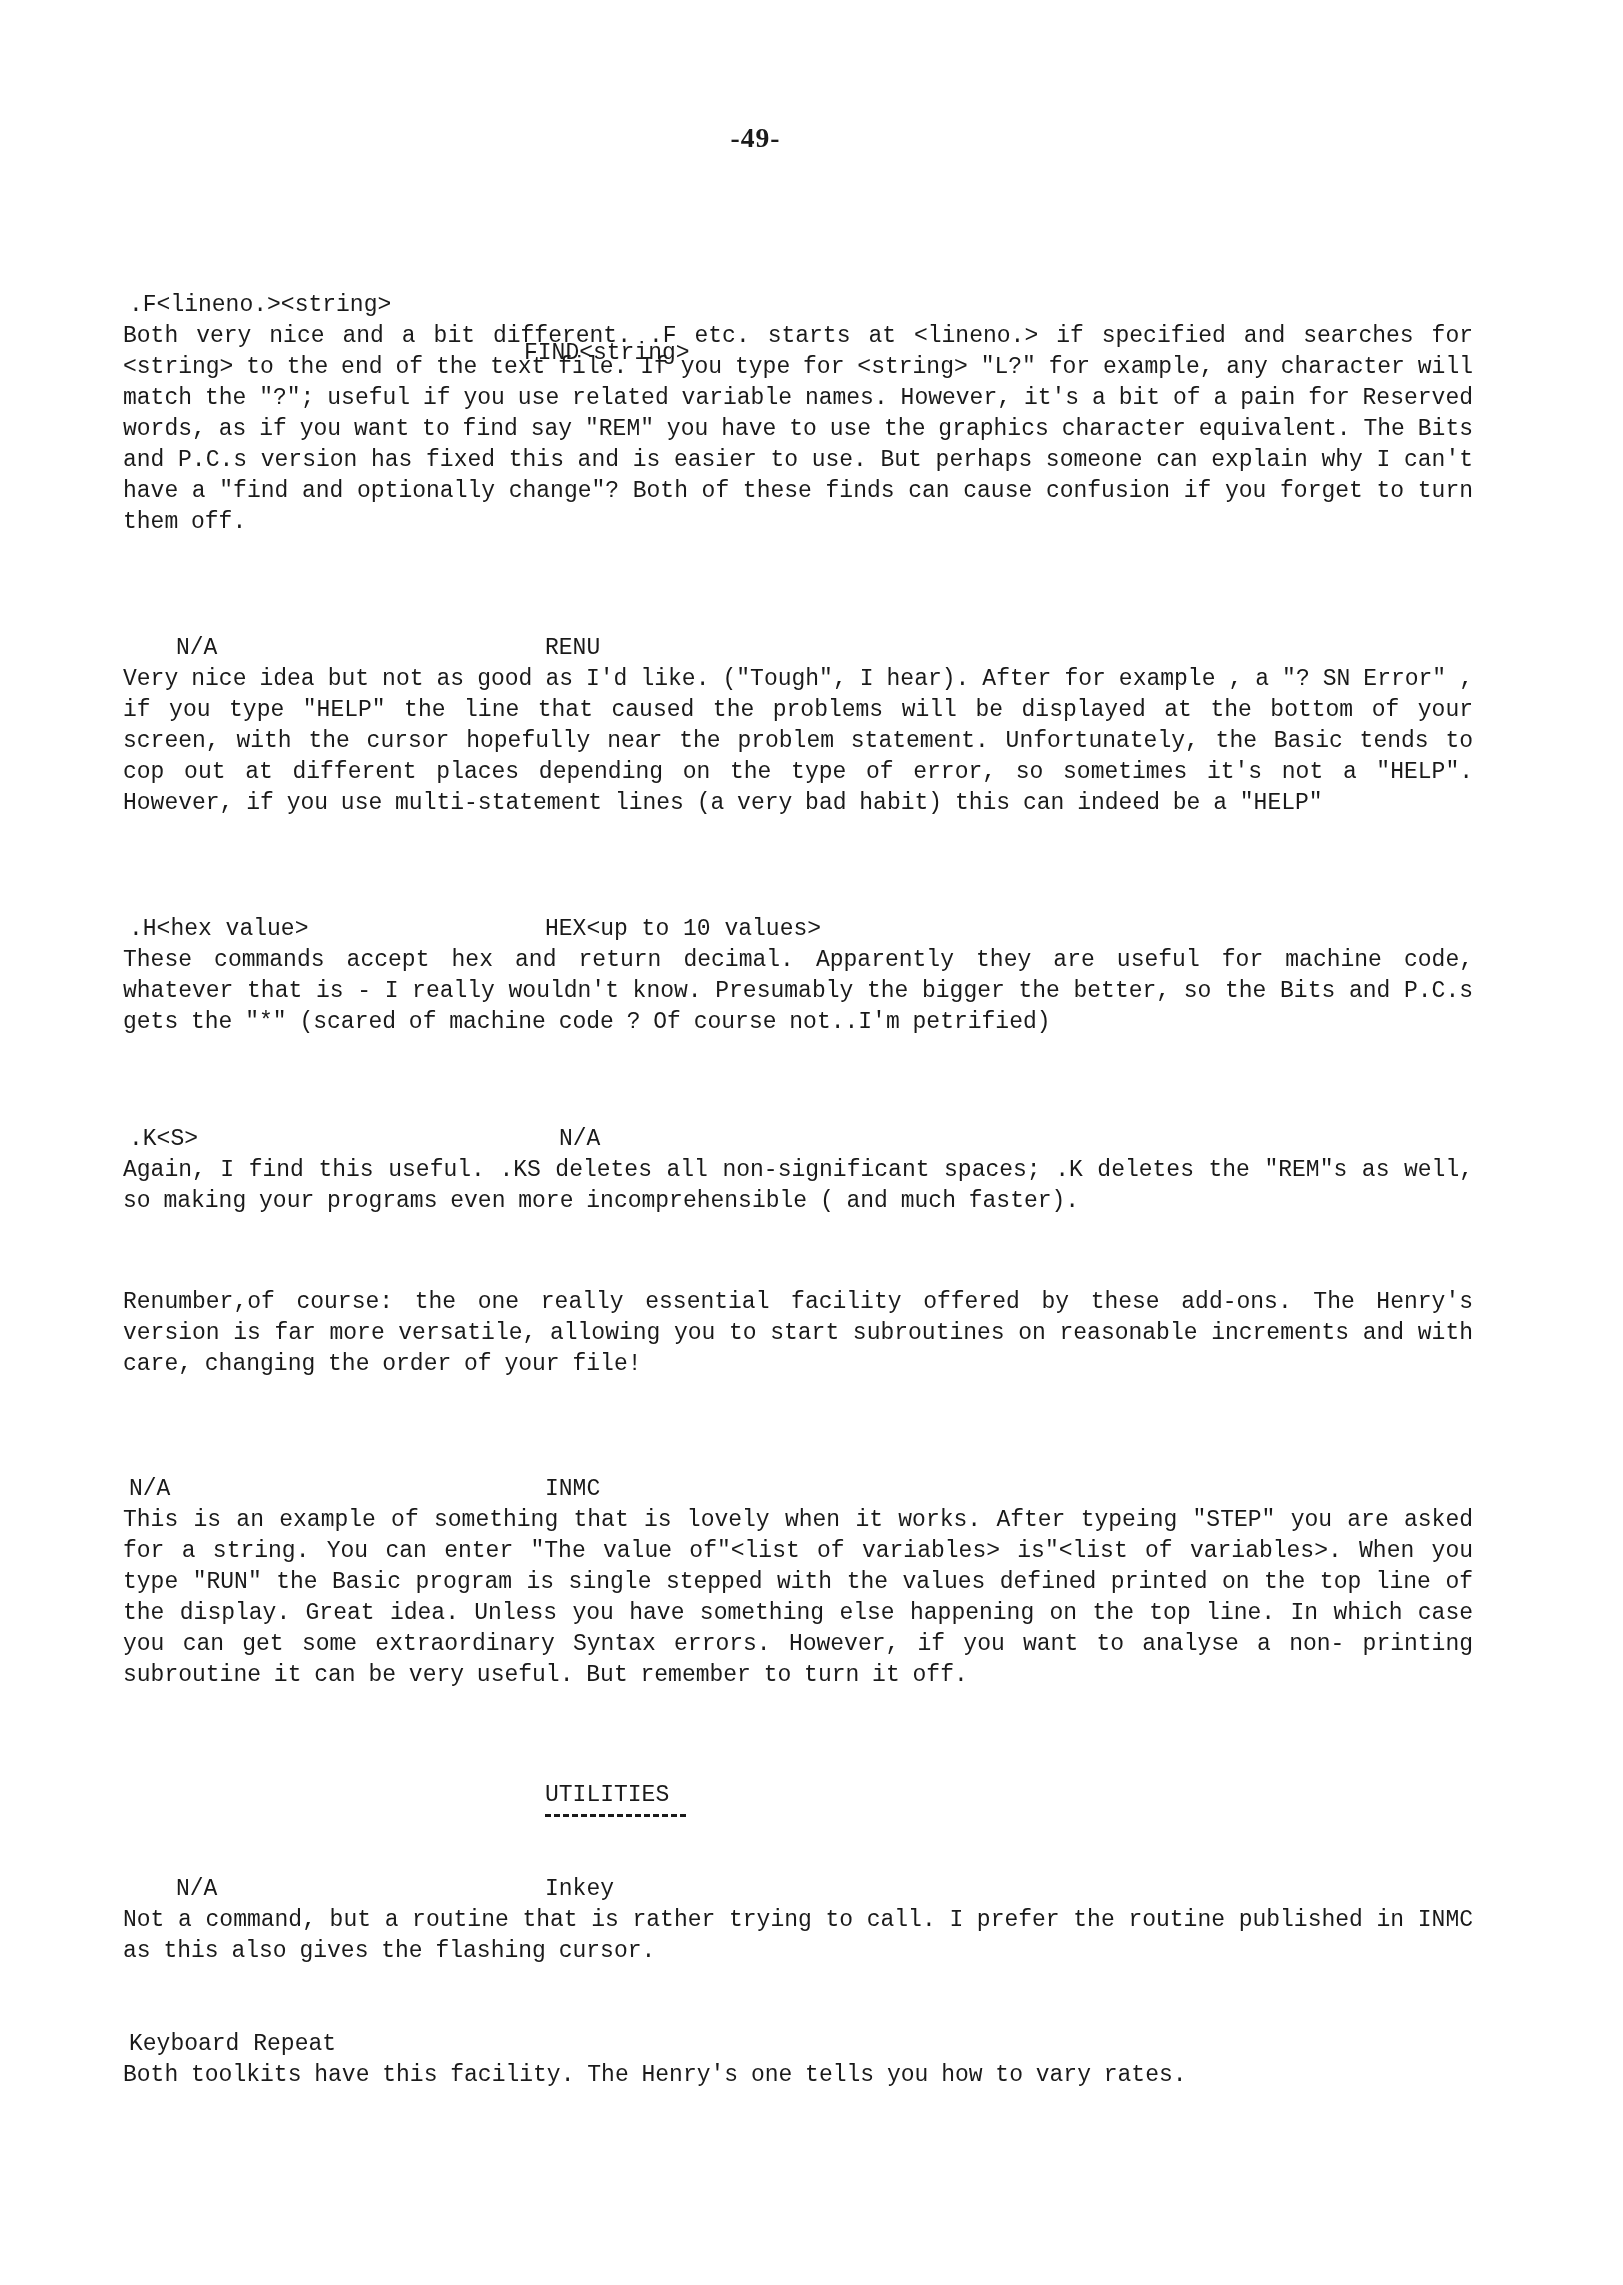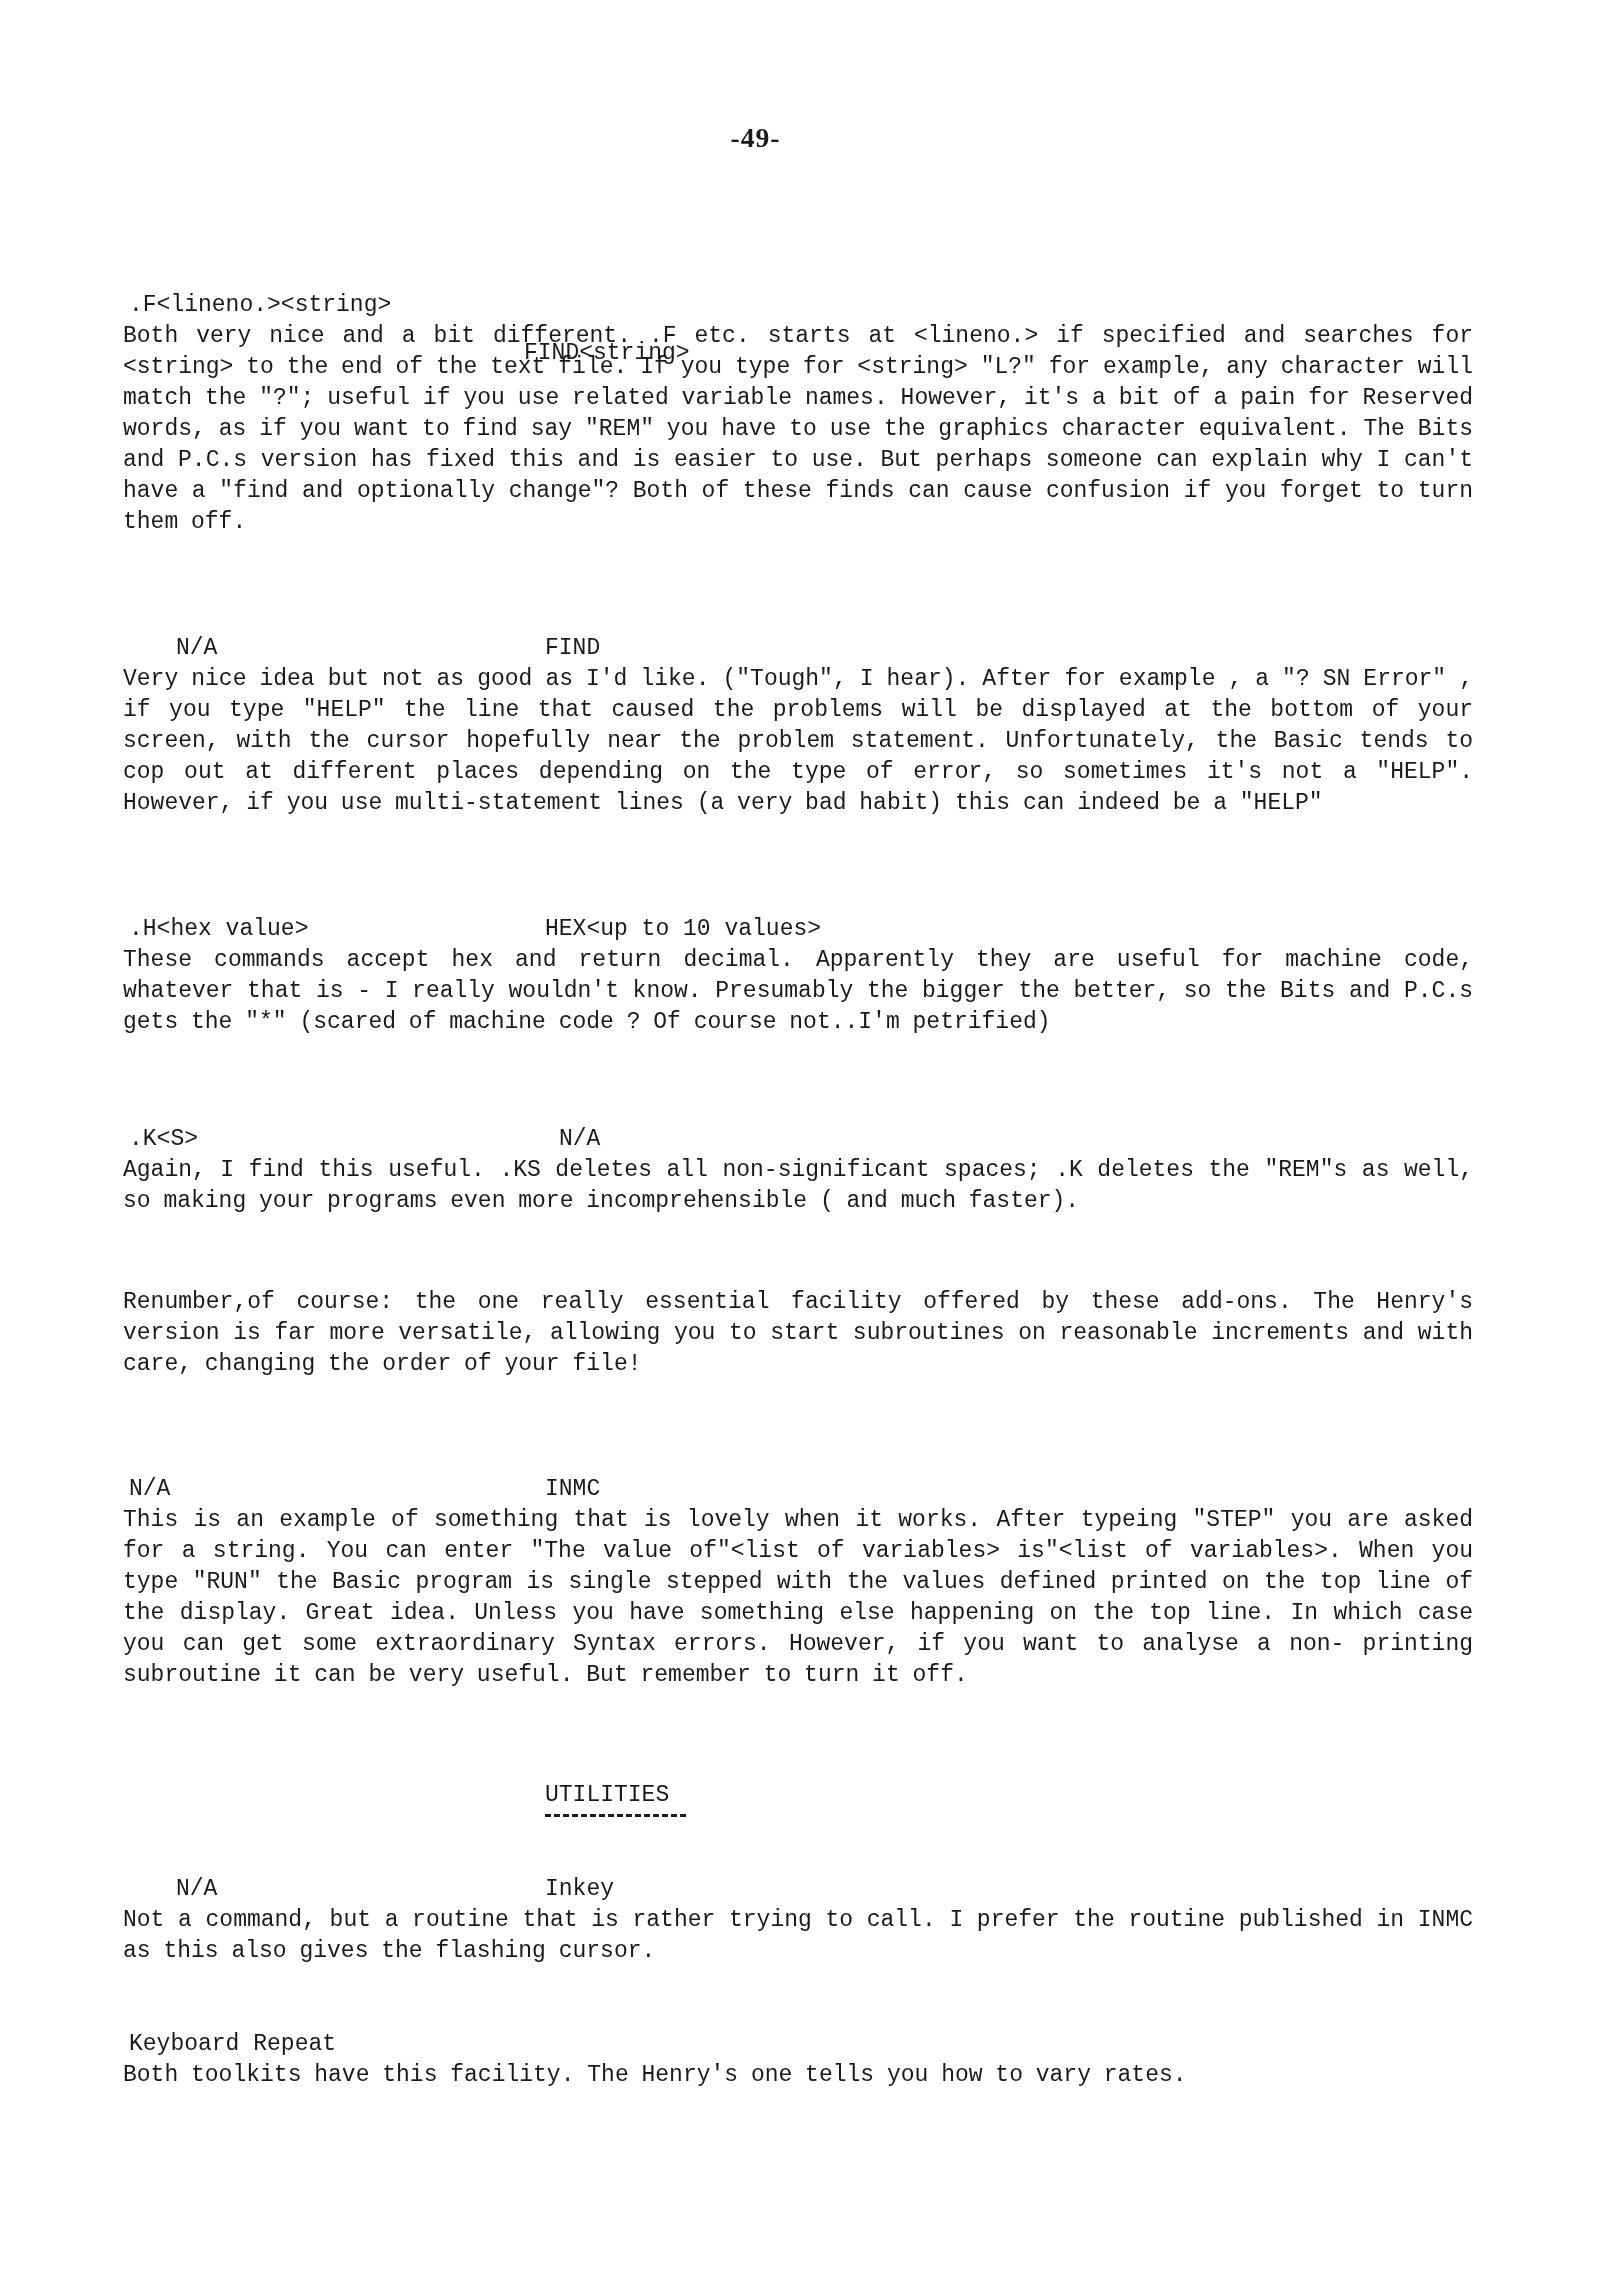--- a/index.html
+++ b/index.html
@@ -76,21 +76,21 @@
   <div class="heading-row">
     <span class="left">.F&lt;lineno.&gt;&lt;string&gt;</span>
     <span class="right" style="left:401px;margin-top:48px;">FIND&lt;string&gt;</span>
   </div>
   <div class="body">Both very nice and a bit different. .F etc. starts at &lt;lineno.&gt; if specified and searches for &lt;string&gt; to the end of the text file. If you type for &lt;string&gt; "L?" for example, any character will match the "?"; useful if you use related variable names. However, it's a bit of a pain for Reserved words, as if you want to find say "REM" you have to use the graphics character equivalent. The Bits and P.C.s version has fixed this and is easier to use. But perhaps someone can explain why I can't have a "find and optionally change"? Both of these finds can cause confusion if you forget to turn them off.</div>
 </div>
 
 <div class="section" style="top:633px;">
   <div class="heading-row">
     <span class="left" style="left:47px;">N/A</span>
-    <span class="right" style="left:422px;">FIND</span>
+    <span class="right" style="left:422px;">RENU</span>
   </div>
   <div class="body">Very nice idea but not as good as I'd like. ("Tough", I hear). After for example , a "? SN Error" , if you type "HELP" the line that caused the problems will be displayed at the bottom of your screen, with the cursor hopefully near the problem statement. Unfortunately, the Basic tends to cop out at different places depending on the type of error, so sometimes it's not a "HELP". However, if you use multi-statement lines (a very bad habit) this can indeed be a "HELP"</div>
 </div>
 
 <div class="section" style="top:914px;">
   <div class="heading-row">
     <span class="left">.H&lt;hex value&gt;</span>
     <span class="right" style="left:422px;text-align:center;">HEX&lt;up to 10 values&gt;</span>
   </div>
   <div class="body">These commands accept hex and return decimal. Apparently they are useful for machine code, whatever that is - I really wouldn't know. Presumably the bigger the better, so the Bits and P.C.s gets the "*" (scared of machine code ? Of course not..I'm petrified)</div>

